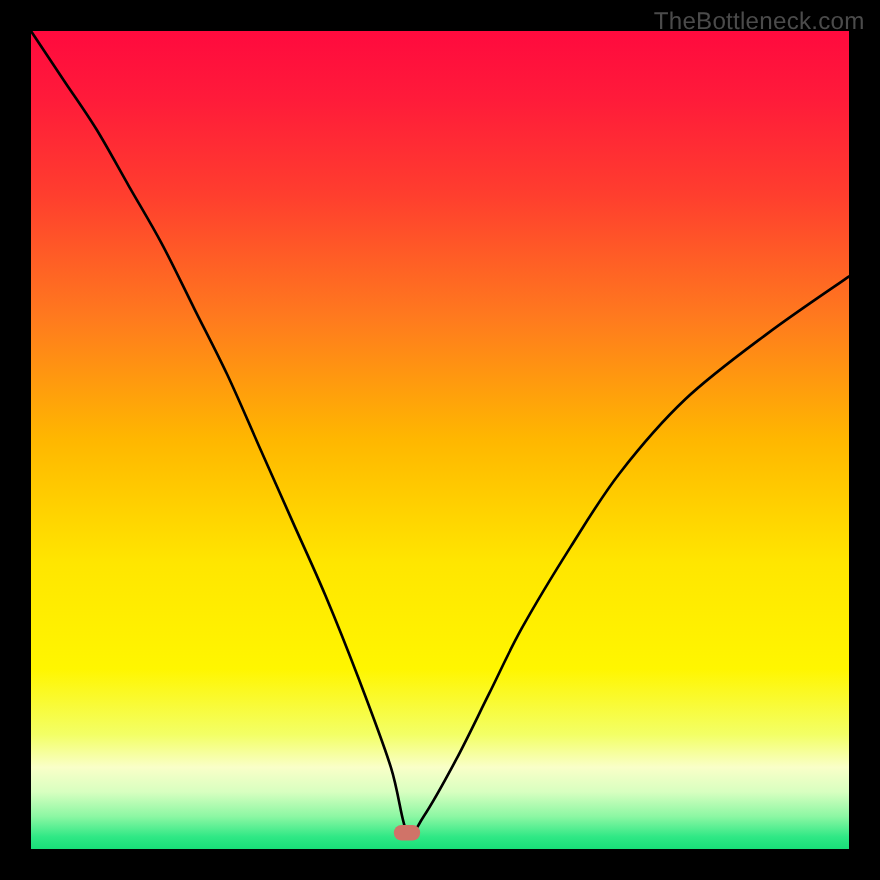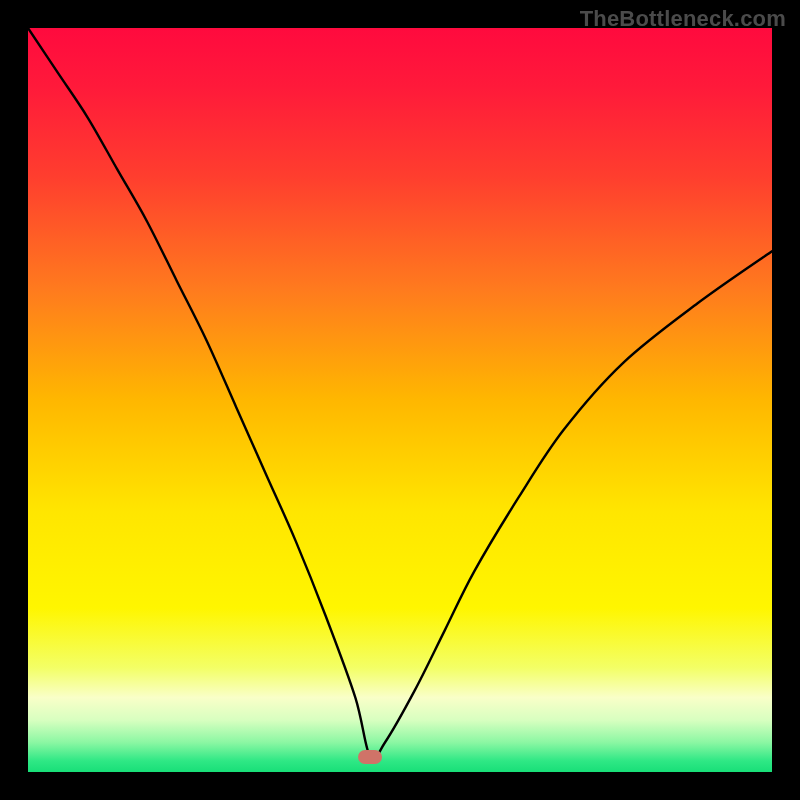--- a/index.html
+++ b/index.html
@@ -46,21 +46,21 @@
     border-radius: 7px;
     transform: translate(-50%, -50%);
   }
   .watermark {
     position: absolute;
     top: 6px;
     right: 14px;
     color: #4b4b4b;
     font-size: 22px;
     letter-spacing: 0.2px;
-    font-weight: 700;
+    font-weight: 400;
   }
 </style>
 </head>
 <body>
 
 <div class="frame">
 
   <div class="plot-area">
 
     <svg class="gradient-bg" viewBox="0 0 744 744" preserveAspectRatio="none">

